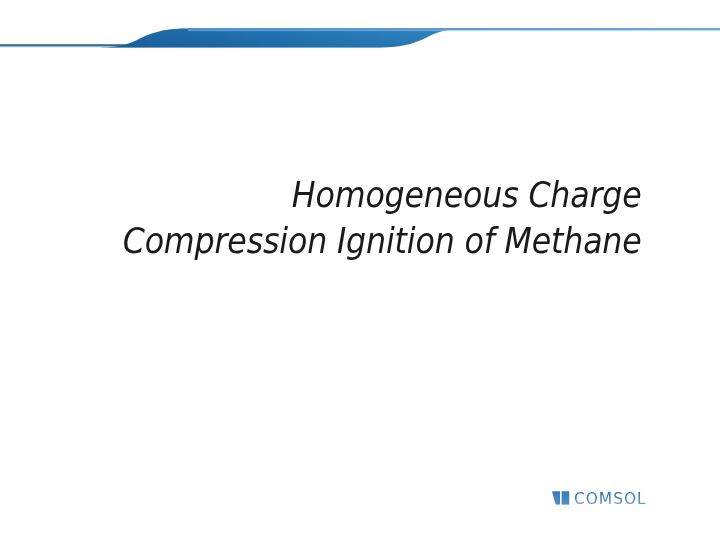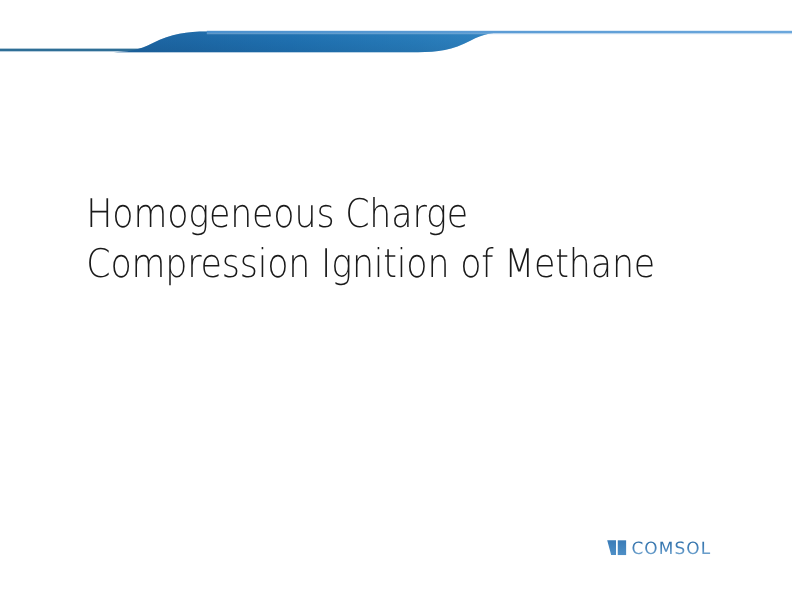--- a/index.html
+++ b/index.html
@@ -37,21 +37,22 @@
     width: 720px;
     height: 60px;
   }
 
   
   #title-block {
     position: absolute;
     left: 40px;
     top: 172px;
     width: 640px;
-    text-align: left;
+    text-align: right;
+    font-style: italic;
   }
   .title-line {
     display: block;
     font-family: "DejaVu Sans", sans-serif;
     font-size: 36px;
     line-height: 46px;
     font-weight: 300;
     letter-spacing: -0.2px;
     color: #1a1a1a;
     white-space: nowrap;

